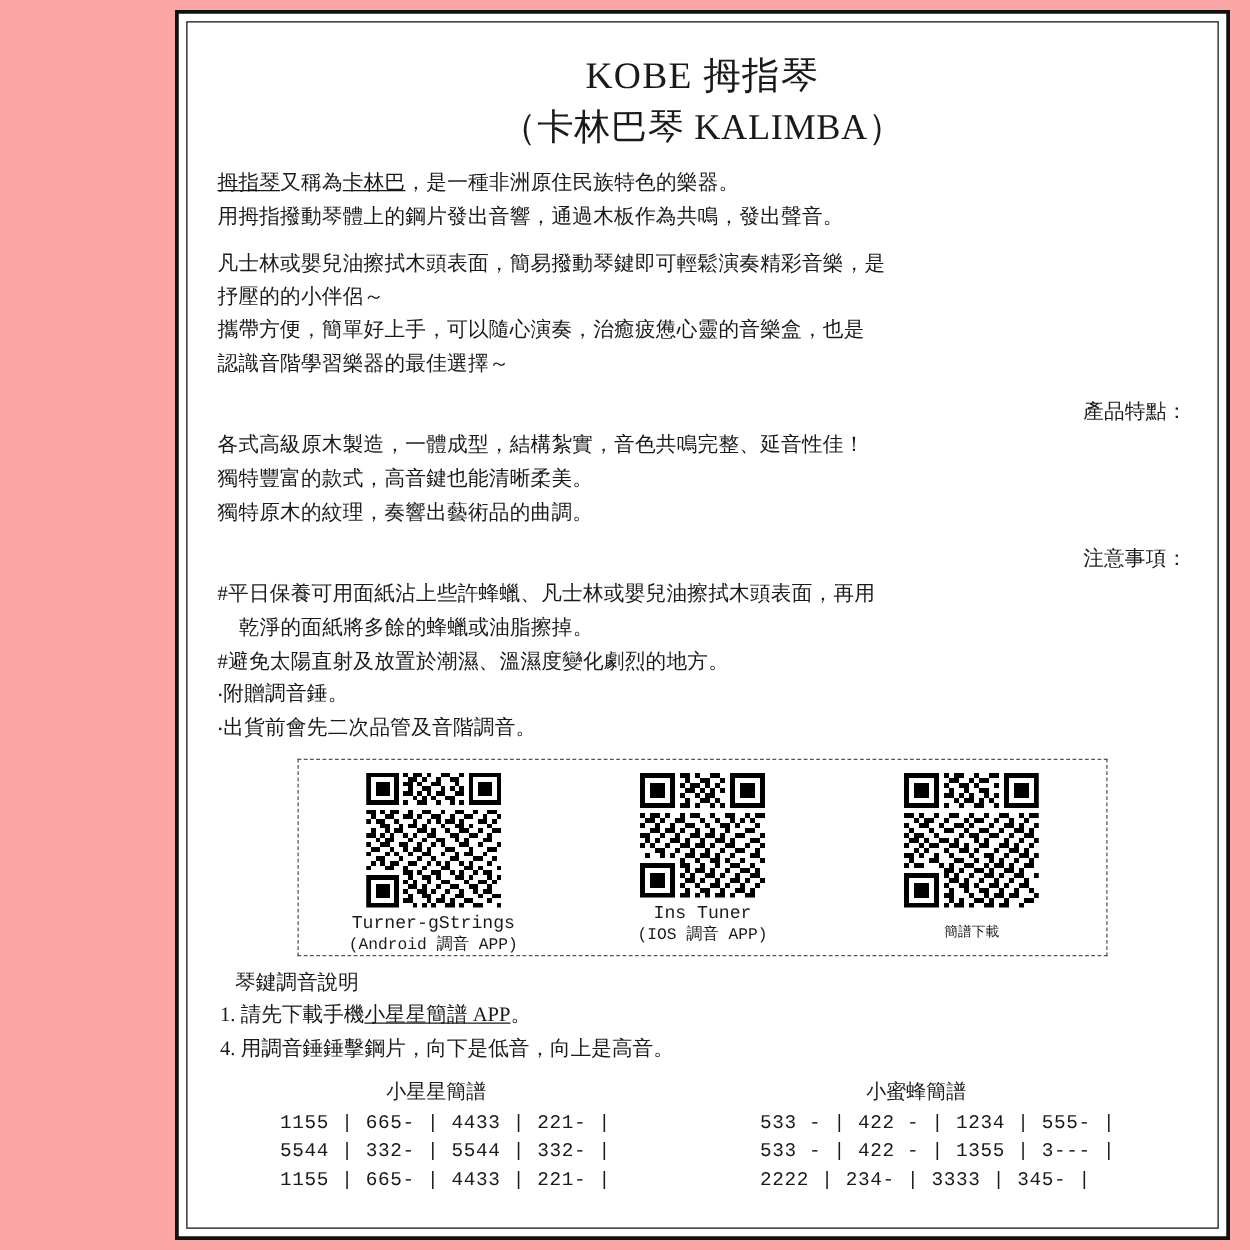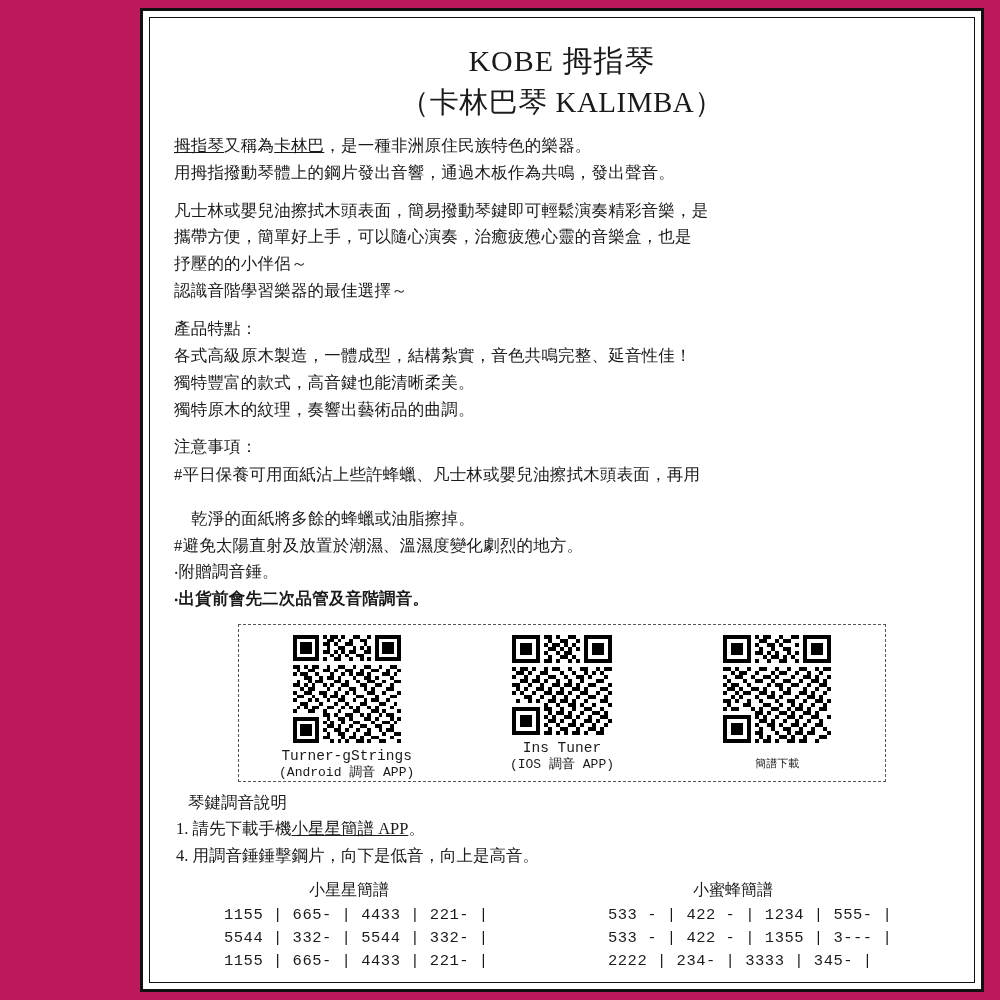--- a/index.html
+++ b/index.html
@@ -12,21 +12,21 @@
     height: 1000px;
     font-family: "Liberation Serif", serif;
     color: #1a1a1a;
     overflow: hidden;
   }
   .page {
     position: absolute;
     left: 0; top: 0;
     width: 1000px;
     height: 1000px;
-    background: #be185d;
+    background: #fca5a5;
   }
   .outer-frame {
     position: absolute;
     left: 140px;
     top: 8px;
     width: 844px;
     height: 984px;
     border: 3px solid #111;
     background: #ffffff;
     box-sizing: border-box;
@@ -64,24 +64,24 @@
     margin-top: 12px;
     font-size: 16.5px;
     line-height: 1.62;
     letter-spacing: 0.2px;
   }
   .para {
     margin-bottom: 11px;
   }
   .line { white-space: pre-wrap; }
   .u { text-decoration: underline; }
-  .sec-head { margin-bottom: 1px; }
-  .indent-cont { padding-left: 17px; text-indent: 0; margin-top: 17px; }
+  .sec-head { margin-bottom: 1px; text-align: right; }
+  .indent-cont { padding-left: 17px; text-indent: 0; }
   .bullet-line { font-weight: normal; }
-  .bold-line { font-weight: bold; }
+  .bold-line { font-weight: normal; }
 
   
   .qr-box {
     margin: 10px auto 0 auto;
     width: 648px;
     height: 158px;
     border: 1px dashed #555;
     box-sizing: border-box;
     display: flex;
     align-items: flex-start;
@@ -158,22 +158,22 @@
 
       <div class="body-text">
 
         <div class="para">
           <div class="line"><span class="u">拇指琴</span><span>又稱為</span><span class="u">卡林巴</span><span>，是一種非洲原住民族特色的樂器。</span></div>
           <div class="line">用拇指撥動琴體上的鋼片發出音響，通過木板作為共鳴，發出聲音。</div>
         </div>
 
         <div class="para">
           <div class="line">凡士林或嬰兒油擦拭木頭表面，簡易撥動琴鍵即可輕鬆演奏精彩音樂，是</div>
+          <div class="line">抒壓的的小伴侶～</div>
           <div class="line">攜帶方便，簡單好上手，可以隨心演奏，治癒疲憊心靈的音樂盒，也是</div>
-          <div class="line">抒壓的的小伴侶～</div>
           <div class="line">認識音階學習樂器的最佳選擇～</div>
         </div>
 
         <div class="para">
           <div class="line sec-head">產品特點：</div>
           <div class="line">各式高級原木製造，一體成型，結構紮實，音色共鳴完整、延音性佳！</div>
           <div class="line">獨特豐富的款式，高音鍵也能清晰柔美。</div>
           <div class="line">獨特原木的紋理，奏響出藝術品的曲調。</div>
         </div>
 

